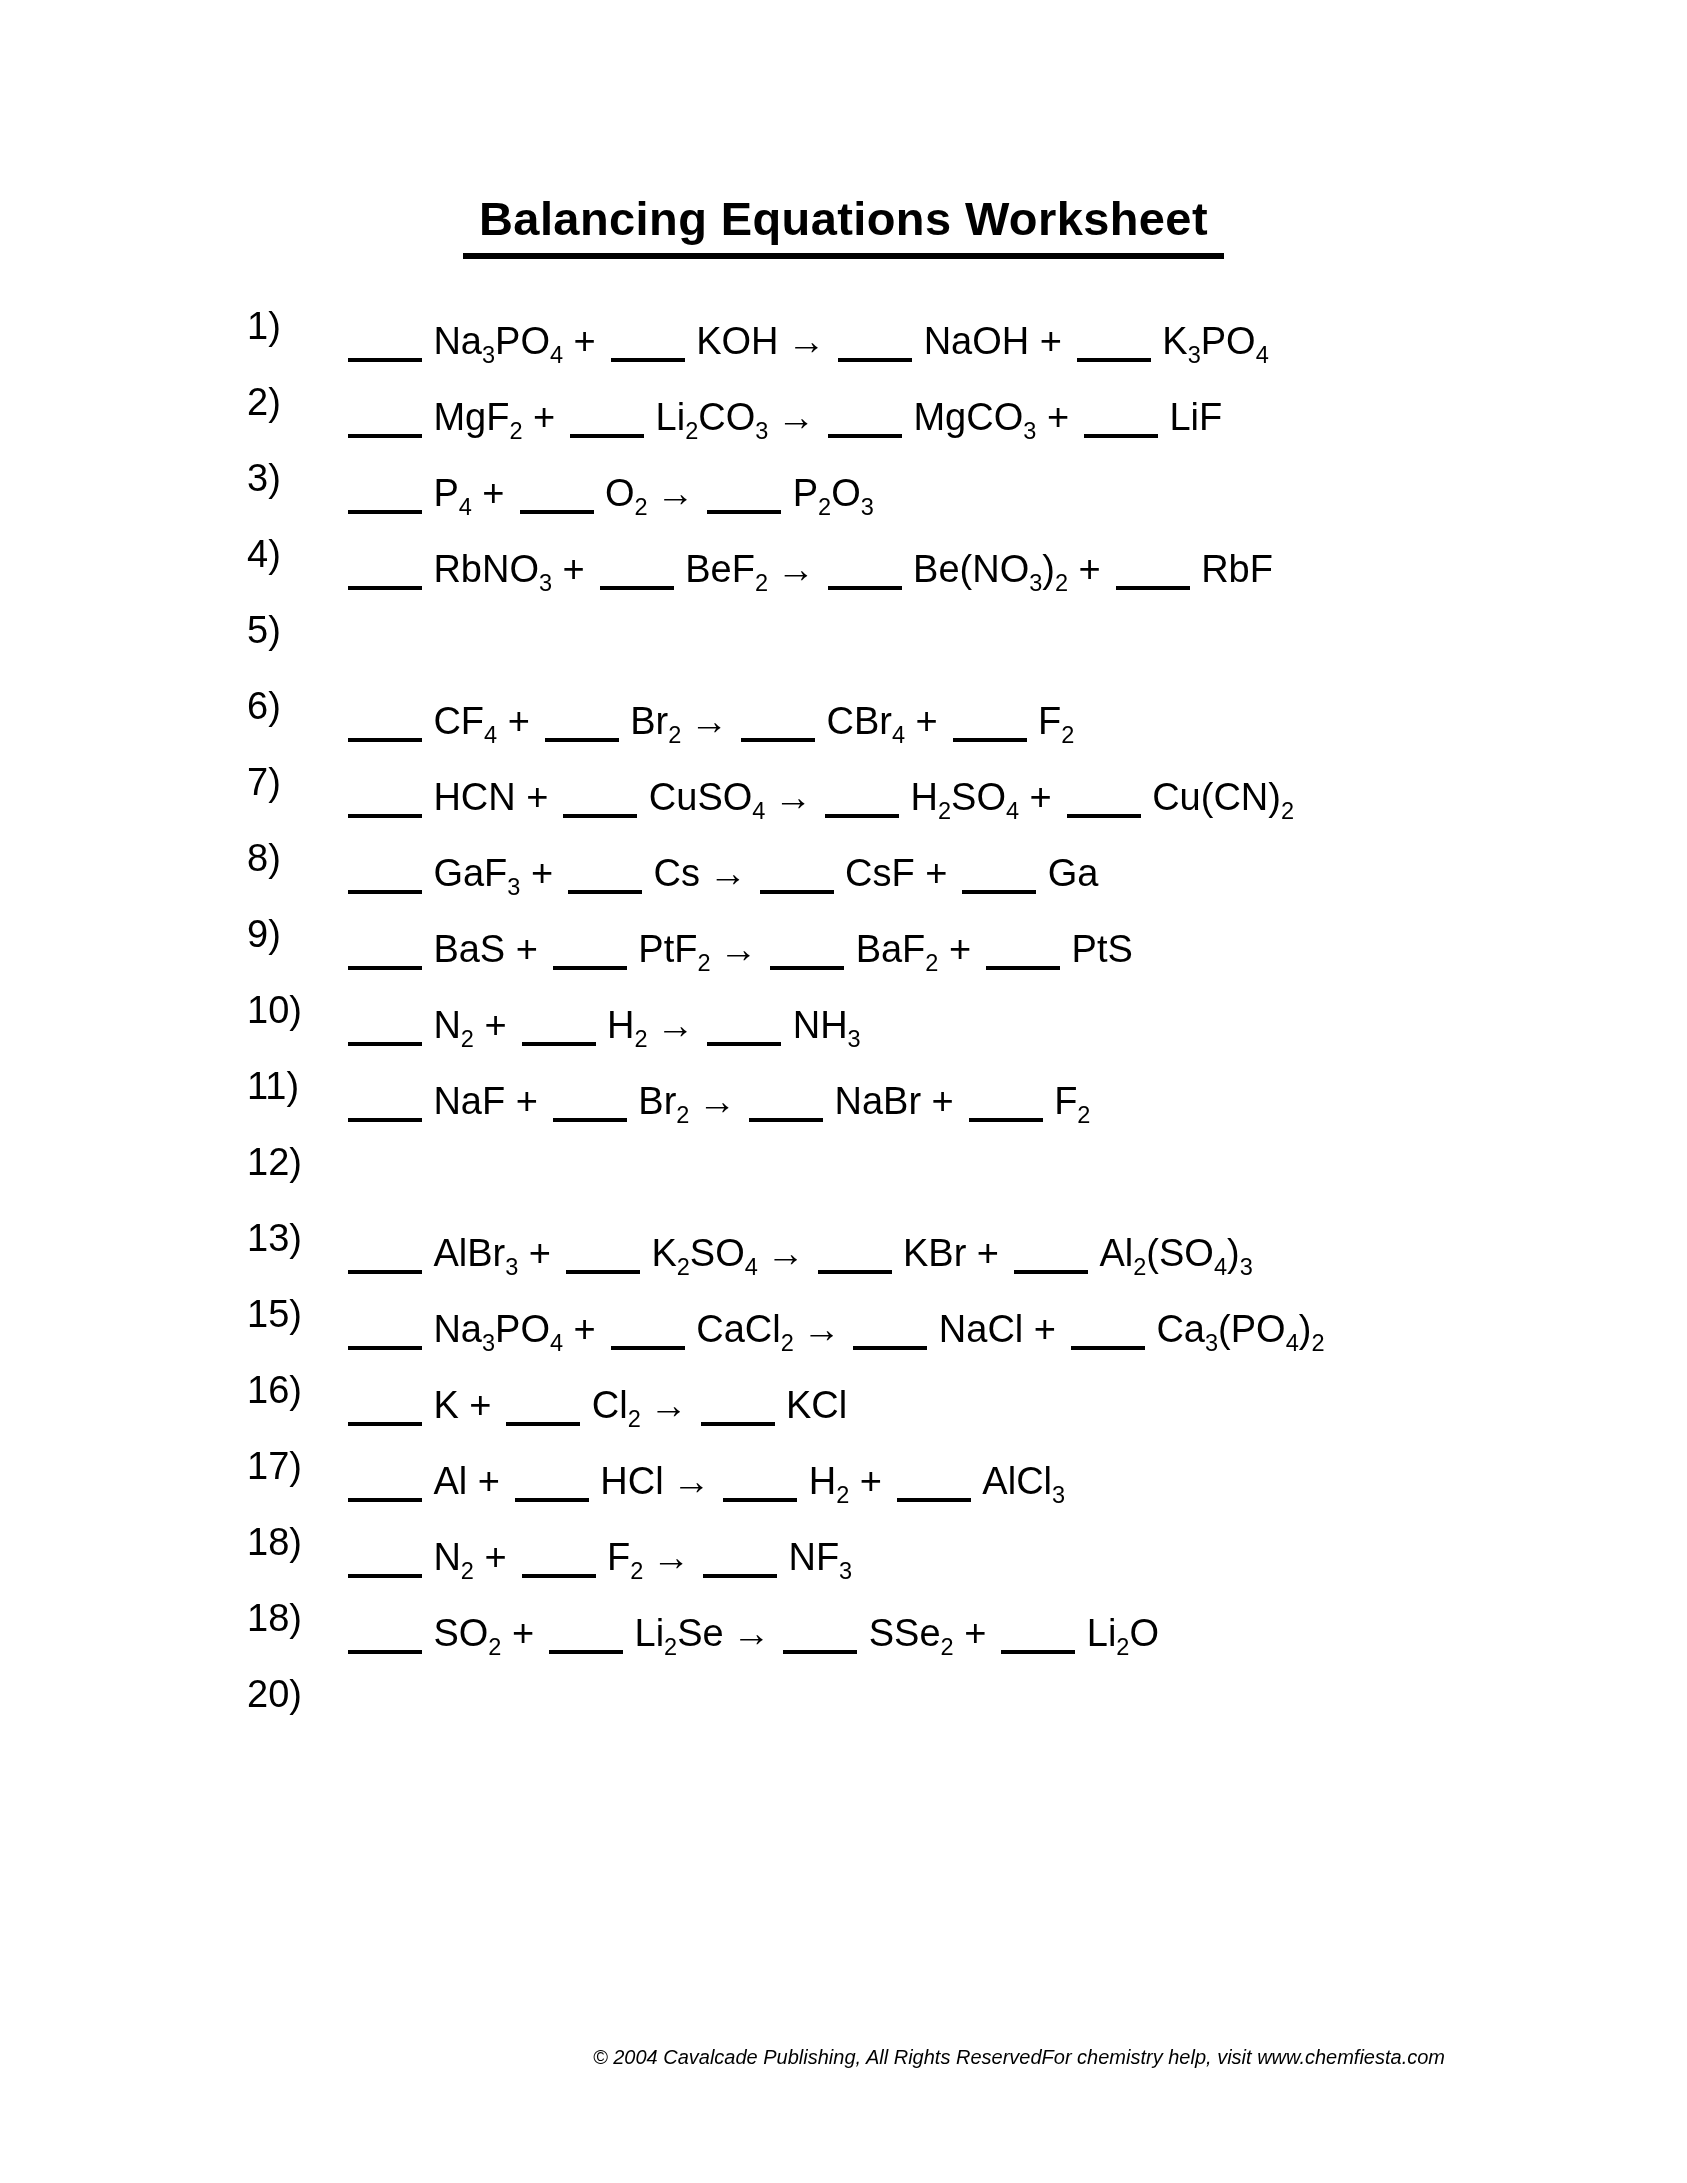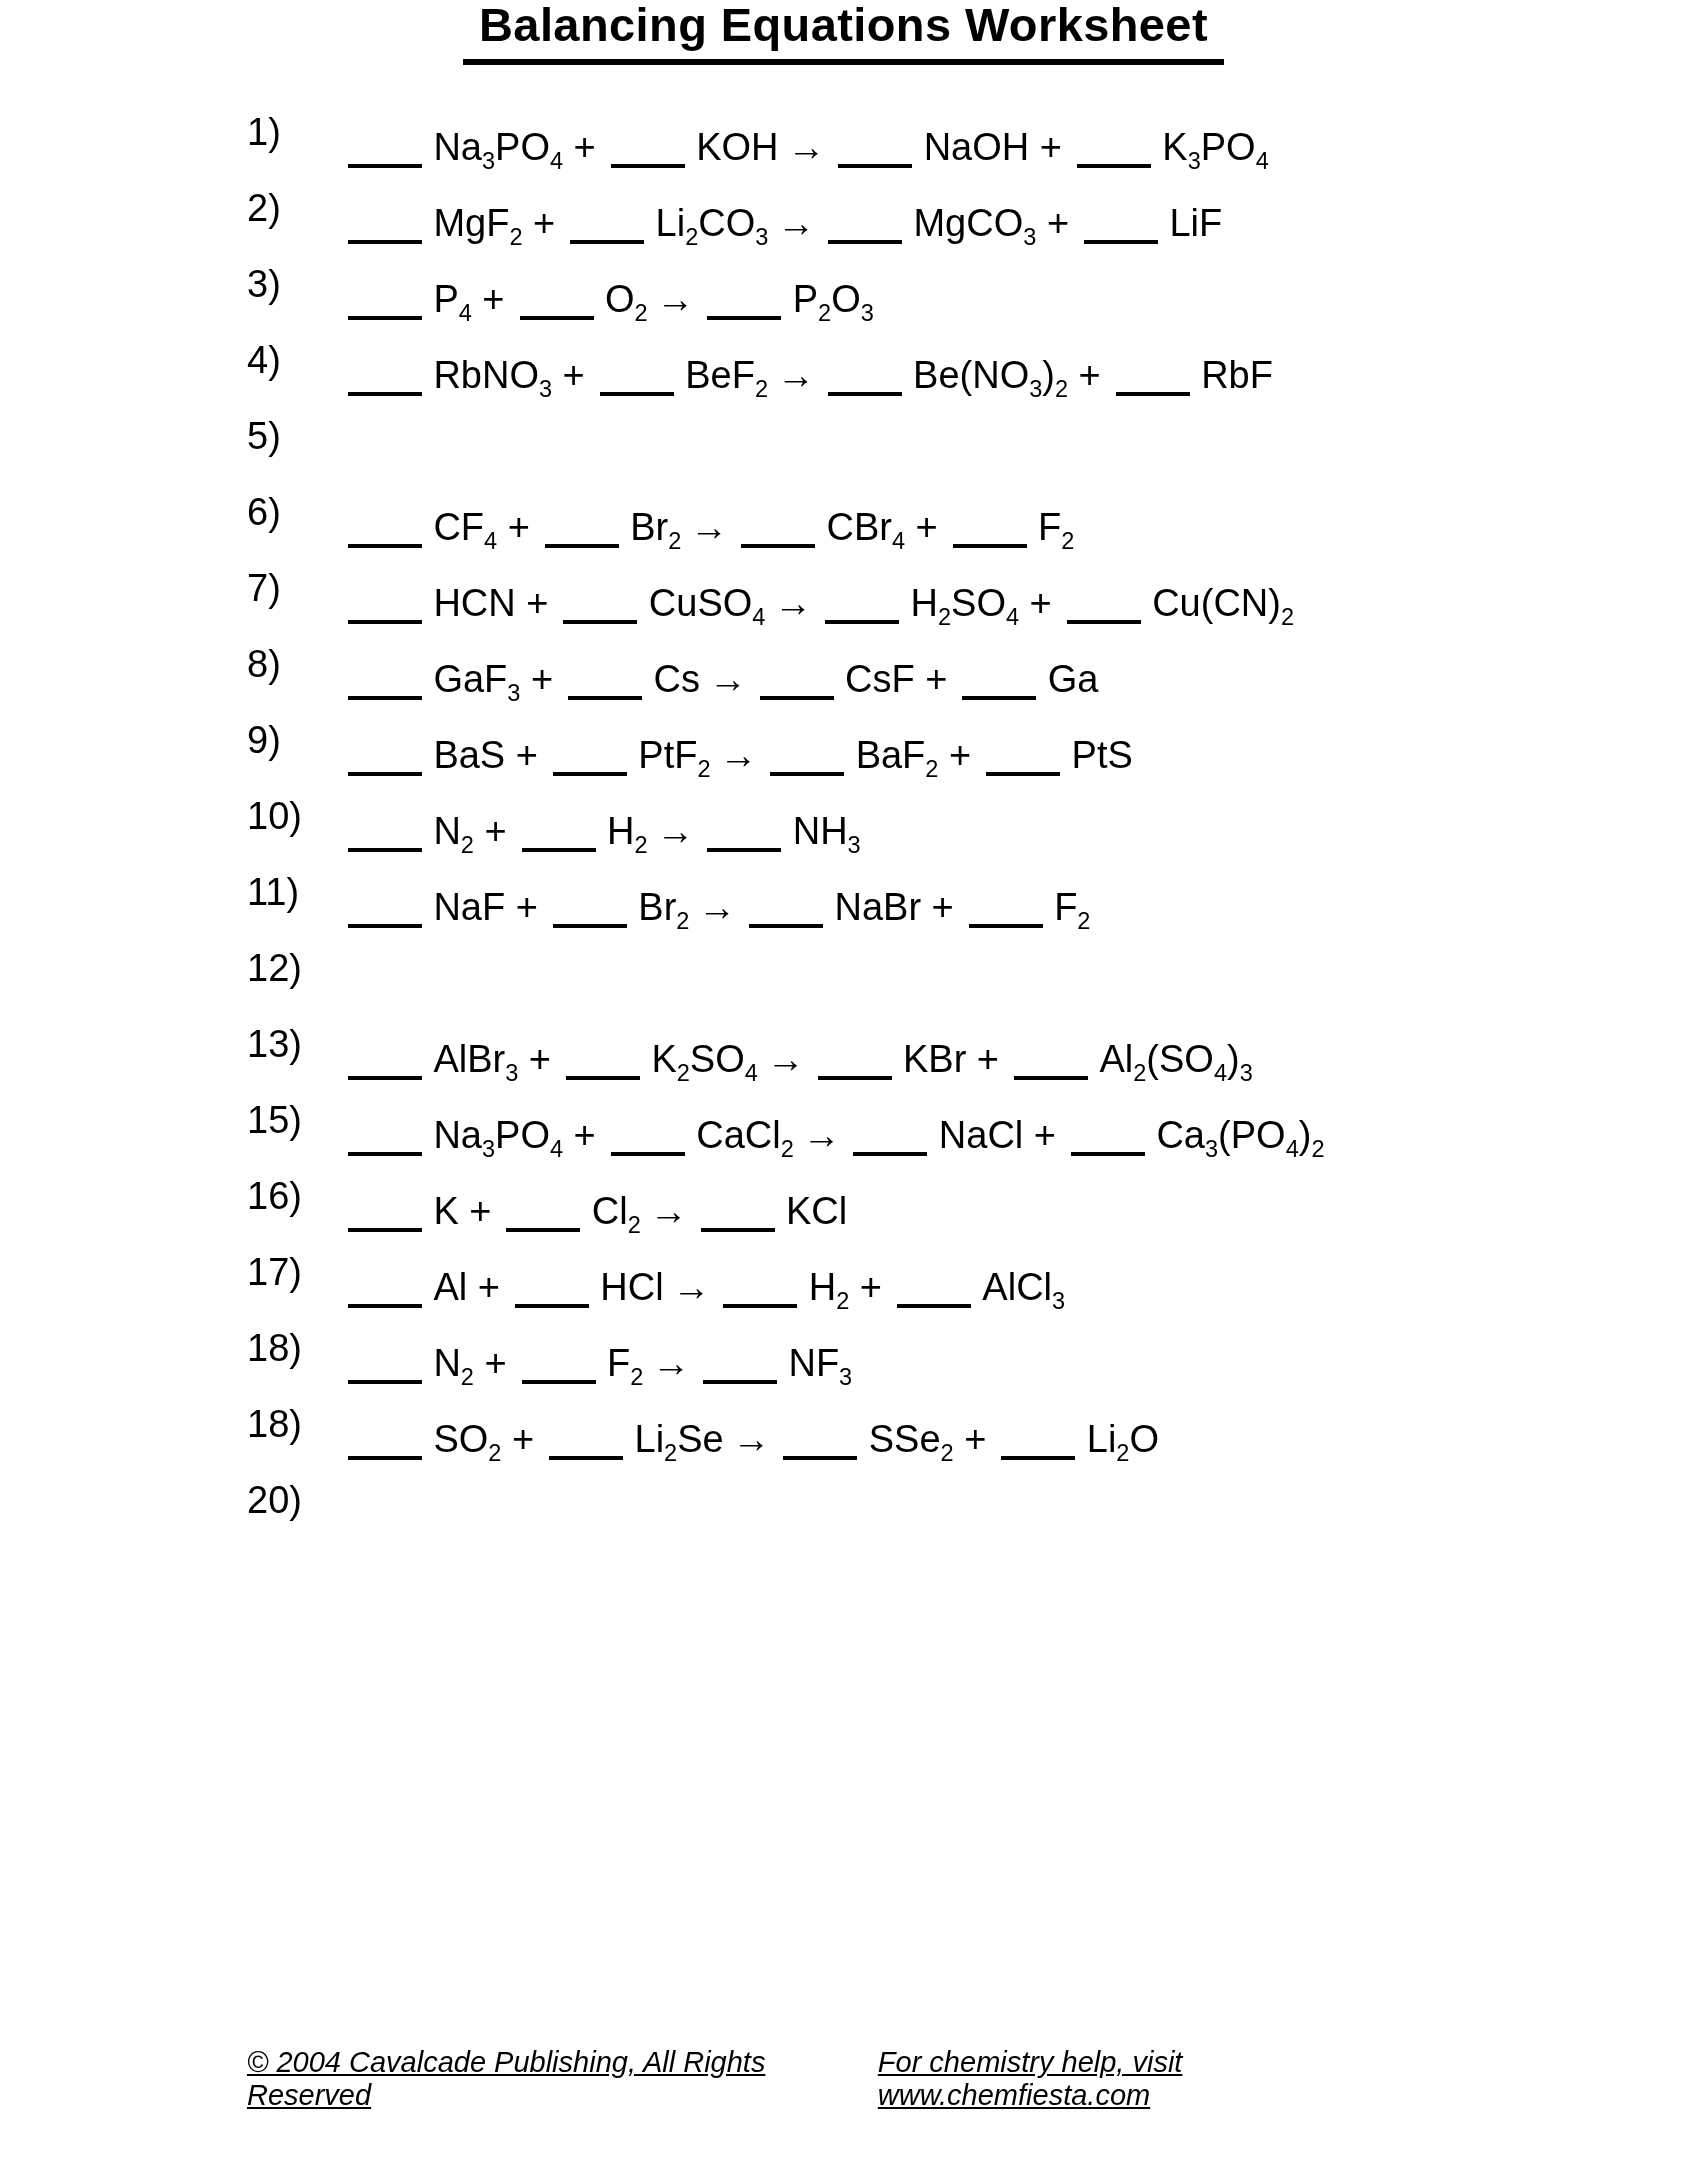--- a/index.html
+++ b/index.html
@@ -7,20 +7,21 @@
     width: 1687px;
     height: 2184px;
     background: #ffffff;
     color: #000000;
     font-family: "Liberation Sans", sans-serif;
     position: relative;
     overflow: hidden;
   }
   .title-wrap {
     text-align: center;
+    padding-top: 194px;
   }
   .page-title {
     display: inline-block;
     font-size: 47px;
     font-weight: bold;
     line-height: 1.08;
     border-bottom: 6.1px solid #000;
     padding: 0 15.7px 7.9px 15.7px;
     letter-spacing: 0.4px;
   }
@@ -64,22 +65,21 @@
     font-weight: bold;
   }
   .footer {
     position: absolute;
     top: 2046px;
     left: 247px;
     right: 242px;
     display: flex;
     justify-content: flex-end;
     font-style: italic;
-    font-size: 29px;
-    text-decoration: underline;
+    font-size: 20px;
   }
 </style>
 </head>
 <body>
 
 <div class="title-wrap">
   <div class="page-title">Balancing Equations Worksheet</div>
 </div>
 
 <div class="equations">

